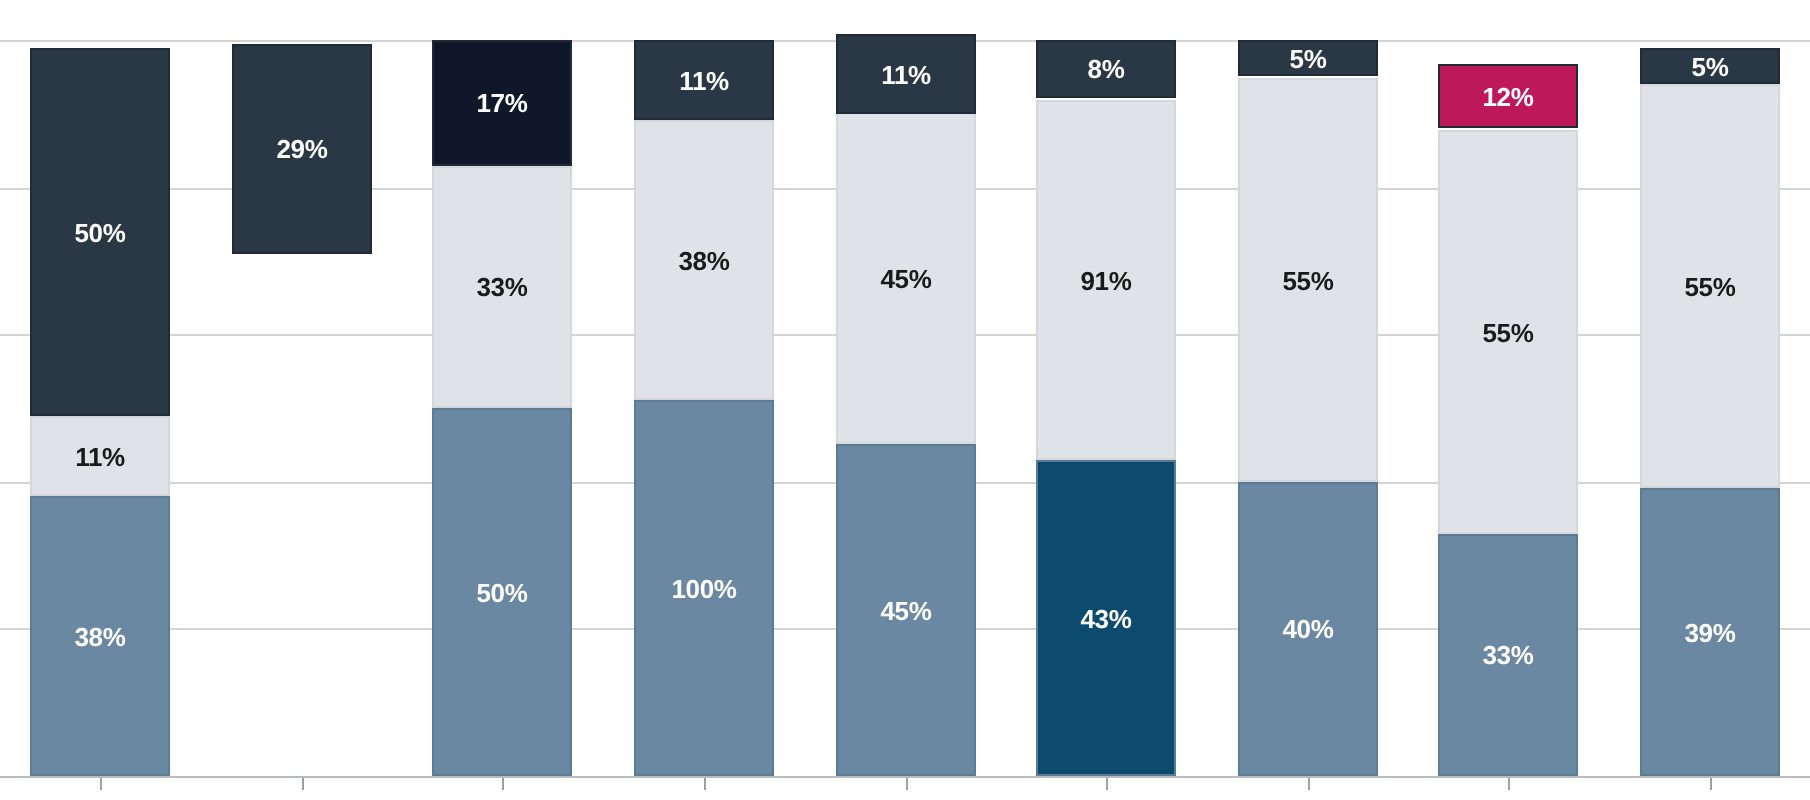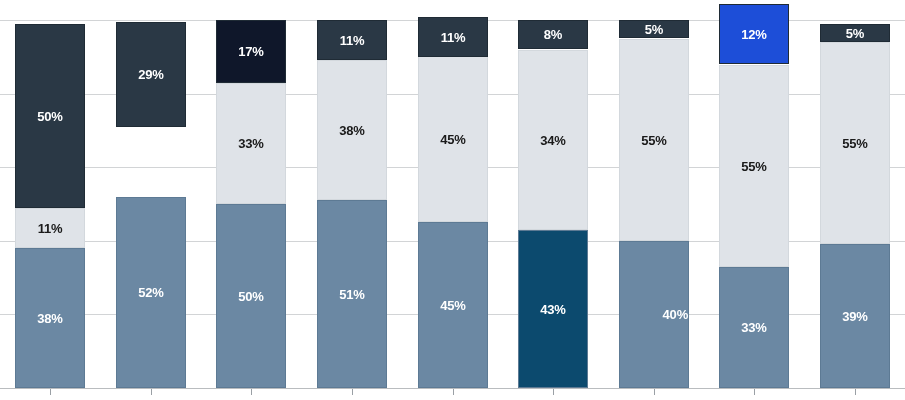--- a/index.html
+++ b/index.html
@@ -105,41 +105,38 @@
             <span class="seg-label">38%</span>
           </div>
           <div class="segment seg-middle" style="height: 40px; bottom: 140px; background: rgb(223, 227, 232);">
             <span class="seg-label">11%</span>
           </div>
           <div class="segment seg-top" style="height: 184px; bottom: 180px; background: rgb(42, 56, 69);">
             <span class="seg-label">50%</span>
           </div>
         </div>
         <div class="bar-group" style="left: 116px; width: 70px; bottom: 12px; height: 368px;">
-          <div class="segment seg-bottom" style="height: 191px; bottom: 0px; background: rgb(107, 136, 163);">
-            <span class="seg-label">52%</span>
-          </div>
           <div class="segment seg-top" style="height: 105px; bottom: 261px; background: rgb(42, 56, 69);">
             <span class="seg-label">29%</span>
           </div>
         </div>
         <div class="bar-group" style="left: 216px; width: 70px; bottom: 12px; height: 368px;">
           <div class="segment seg-bottom" style="height: 184px; bottom: 0px; background: rgb(107, 136, 163);">
             <span class="seg-label">50%</span>
           </div>
           <div class="segment seg-middle" style="height: 121px; bottom: 184px; background: rgb(223, 227, 232);">
             <span class="seg-label">33%</span>
           </div>
           <div class="segment seg-top" style="height: 63px; bottom: 305px; background: #0f172a;">
             <span class="seg-label">17%</span>
           </div>
         </div>
         <div class="bar-group" style="left: 317px; width: 70px; bottom: 12px; height: 368px;">
           <div class="segment seg-bottom" style="height: 188px; bottom: 0px; background: rgb(107, 136, 163);">
-            <span class="seg-label">51%</span>
+            <span class="seg-label">100%</span>
           </div>
           <div class="segment seg-middle" style="height: 140px; bottom: 188px; background: rgb(223, 227, 232);">
             <span class="seg-label">38%</span>
           </div>
           <div class="segment seg-top" style="height: 40px; bottom: 328px; background: rgb(42, 56, 69);">
             <span class="seg-label">11%</span>
           </div>
         </div>
         <div class="bar-group" style="left: 418px; width: 70px; bottom: 12px; height: 372px;">
           <div class="segment seg-bottom" style="height: 166px; bottom: 0px; background: rgb(107, 136, 163);">
@@ -150,45 +147,45 @@
           </div>
           <div class="segment seg-top" style="height: 40px; bottom: 331px; background: rgb(42, 56, 69);">
             <span class="seg-label">11%</span>
           </div>
         </div>
         <div class="bar-group" style="left: 518px; width: 70px; bottom: 12px; height: 368px;">
           <div class="segment seg-bottom" style="height: 158px; bottom: 0px; background: #0c4a6e;">
             <span class="seg-label">43%</span>
           </div>
           <div class="segment seg-middle" style="height: 180px; bottom: 158px; background: rgb(223, 227, 232);">
-            <span class="seg-label">34%</span>
+            <span class="seg-label">91%</span>
           </div>
           <div class="segment seg-top" style="height: 29px; bottom: 339px; background: rgb(42, 56, 69);">
             <span class="seg-label">8%</span>
           </div>
         </div>
         <div class="bar-group" style="left: 619px; width: 70px; bottom: 12px; height: 368px;">
-          <div class="segment seg-bottom" style="height: 147px; bottom: 0px; background: rgb(107, 136, 163); justify-content: flex-end;">
+          <div class="segment seg-bottom" style="height: 147px; bottom: 0px; background: rgb(107, 136, 163);">
             <span class="seg-label">40%</span>
           </div>
           <div class="segment seg-middle" style="height: 202px; bottom: 147px; background: rgb(223, 227, 232);">
             <span class="seg-label">55%</span>
           </div>
           <div class="segment seg-top" style="height: 18px; bottom: 350px; background: rgb(42, 56, 69);">
             <span class="seg-label">5%</span>
           </div>
         </div>
         <div class="bar-group" style="left: 719px; width: 70px; bottom: 12px; height: 368px;">
           <div class="segment seg-bottom" style="height: 121px; bottom: 0px; background: rgb(107, 136, 163);">
             <span class="seg-label">33%</span>
           </div>
           <div class="segment seg-middle" style="height: 202px; bottom: 121px; background: rgb(223, 227, 232);">
             <span class="seg-label">55%</span>
           </div>
-          <div class="segment seg-top" style="height: 60px; bottom: 324px; background: #1d4ed8;">
+          <div class="segment seg-top" style="height: 32px; bottom: 324px; background: #be185d;">
             <span class="seg-label">12%</span>
           </div>
         </div>
         <div class="bar-group" style="left: 820px; width: 70px; bottom: 12px; height: 364px;">
           <div class="segment seg-bottom" style="height: 144px; bottom: 0px; background: rgb(107, 136, 163);">
             <span class="seg-label">39%</span>
           </div>
           <div class="segment seg-middle" style="height: 202px; bottom: 144px; background: rgb(223, 227, 232);">
             <span class="seg-label">55%</span>
           </div>

